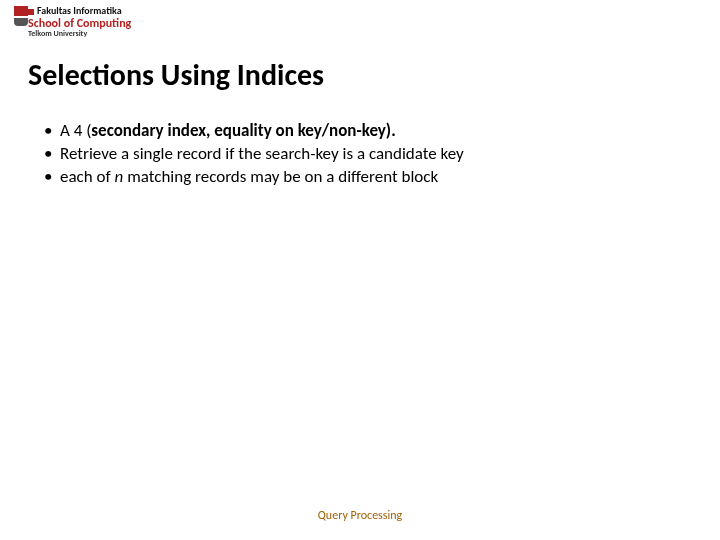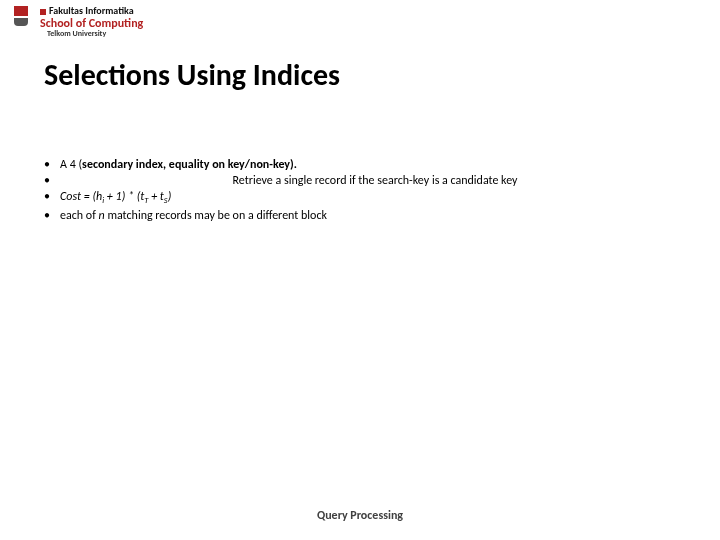--- a/index.html
+++ b/index.html
@@ -11,78 +11,76 @@
     background: #ffffff;
     color: #000000;
     position: relative;
   }
   .logo {
     position: absolute;
     top: 6px;
     left: 14px;
     display: flex;
     align-items: flex-start;
-    gap: 12px;
+    gap: 0;
     justify-content: center;
   }
   .logo-mark {
     width: 14px;
     height: 28px;
     display: flex;
     flex-direction: column;
   }
   .logo-mark .top { background: #b22222; width: 14px; height: 10px; }
   .logo-mark .mid { background: #555; width: 14px; height: 8px; margin-top: 2px; border-radius: 0 0 4px 4px; }
   .logo-text { line-height: 1.05; }
   .logo-line1 { font-size: 10px; font-weight: 700; color: #111; }
   .logo-sq { display:inline-block; width:6px; height:6px; background:#b22222; margin-right:3px; vertical-align: middle; }
   .logo-line2 { font-size: 12px; color: #b22222; font-weight: 600; }
-  .logo-line3 { font-size: 8px; color: #333; font-weight: 700; margin-left: 7px; }
+  .logo-line3 { font-size: 8px; color: #333; font-weight: 700; }
   .title {
     position: absolute;
     top: 56px;
-    left: 44px;
+    left: 28px;
     font-size: 30px;
     font-weight: 700;
     color: #000;
   }
   .content {
     position: absolute;
     top: 120px;
     left: 44px;
     right: 30px;
-    font-size: 12px;
+    font-size: 17px;
     line-height: 1.35;
     color: #000;
-    margin-top: 36px;
   }
   .content ul { list-style: none; padding: 0; margin: 0; }
   .content li { position: relative; padding-left: 16px; margin: 0; }
   .content li::before {
     content: "•";
     position: absolute;
     left: 0;
     top: 0;
   }
   .lvl1 { margin-left: 0; }
-  .lvl2 { margin-left: 28px; text-align: center; }
+  .lvl2 { margin-left: 28px; }
   .lvl3 { margin-left: 56px; }
   .lvl4 { margin-left: 84px; }
   .bold { font-weight: 700; }
   .ital { font-style: italic; }
   .sub { font-size: 0.7em; vertical-align: sub; font-style: italic; }
   .footer {
     position: absolute;
     bottom: 18px;
     left: 0;
     width: 100%;
     text-align: center;
     font-size: 12px;
-    color: #404040;
-    font-weight: bold;
+    color: #a16207;
   }
 </style>
 </head>
 <body>
 
 <div class="logo">
   <div class="logo-mark">
     <div class="top"></div>
     <div class="mid"></div>
   </div>
@@ -95,21 +93,18 @@
 
 <div class="title">Selections Using Indices</div>
 
 <div class="content">
   <ul>
     <li class="lvl1">
       <span>A 4 (</span><span class="bold">secondary index, equality on key/non-key).</span>
     </li>
     <li class="lvl2">Retrieve a single record if the search-key is a candidate key</li>
     <li class="lvl3">
-      <span class="ital">Cost = (h</span><span class="sub">i</span><span class="ital"> + 1) * (t</span><span class="sub">T</span><span class="ital"> + t</span><span class="sub">S</span><span class="ital">)</span>
-    </li>
-    <li class="lvl3">
       <span>each of </span><span class="ital">n</span><span> matching records may be on a different block</span>
     </li>
   </ul>
 </div>
 
 <div class="footer">Query Processing</div>
 
 </body></html>

